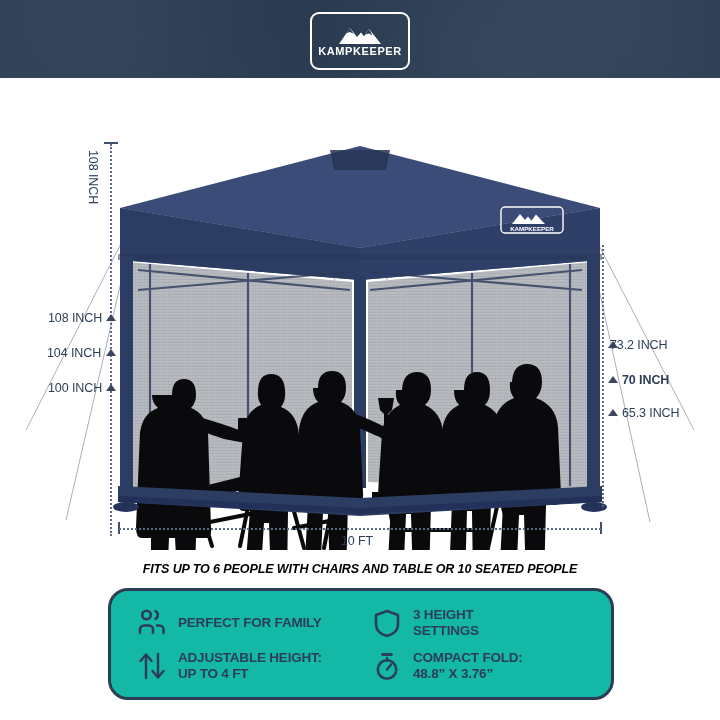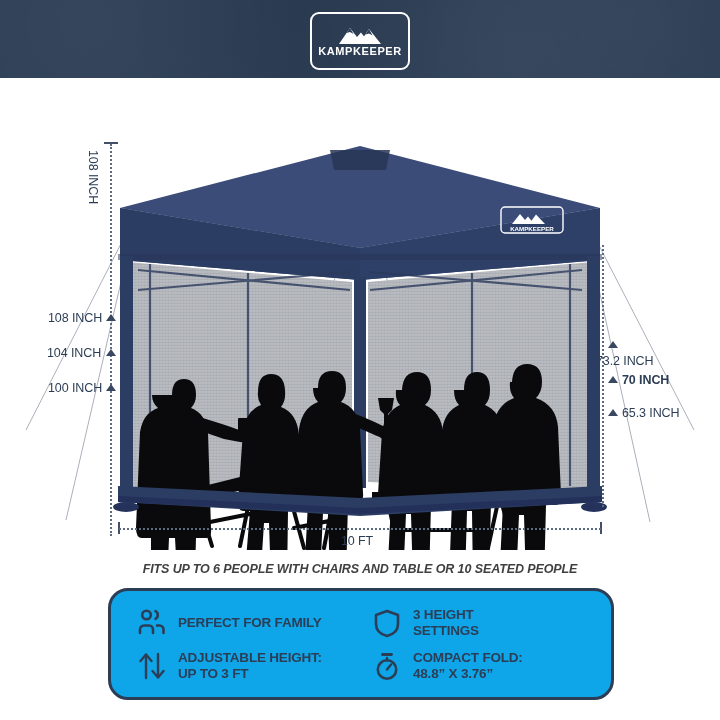--- a/index.html
+++ b/index.html
@@ -76,28 +76,28 @@
   }
   .tri{
     position:absolute;width:0;height:0;
   }
   .tri-up{
     border-left:5px solid transparent;border-right:5px solid transparent;
     border-bottom:7px solid #3a4760;
   }
   .caption{
     position:absolute;left:0;top:562px;width:720px;text-align:center;
-    color:#404040;font-size:12.5px;font-style:italic;font-weight:600;
+    color:#000000;font-size:12.5px;font-style:italic;font-weight:600;
     letter-spacing:-0.1px;
   }
 
   
   .features{
     position:absolute;left:108px;top:588px;width:506px;height:112px;
-    background:#0ea5e9;
+    background:#14b8a6;
     border:3px solid #2c3e55;border-radius:20px;
     box-sizing:border-box;
     display:grid;grid-template-columns:1fr 1fr;grid-template-rows:1fr 1fr;
     padding:10px 4px 10px 26px;
   }
   .feat{display:flex;align-items:center;gap:11px;}
   .feat-ico{width:30px;height:30px;flex:0 0 30px;display:block;}
   .feat-txt{
     color:#2c3e55;font-size:13.5px;font-weight:bold;line-height:1.18;
     letter-spacing:-0.2px;
@@ -239,21 +239,21 @@
 
     <div class="dim-label" style="left:47px;top:216px;">104 INCH</div>
     <div class="tri tri-up" style="left:106px;top:219px;"></div>
 
     <div class="dim-label" style="left:48px;top:251px;">100 INCH</div>
     <div class="tri tri-up" style="left:106px;top:254px;"></div>
 
     <div class="dim-line-v" style="left:602px;top:115px;height:262px;"></div>
 
     <div class="tri tri-up" style="left:608px;top:211px;"></div>
-    <div class="dim-label" style="left:596px;top:208px;margin-top:16px;">73.2 INCH</div>
+    <div class="dim-label" style="left:610px;top:208px;">73.2 INCH</div>
 
     <div class="tri tri-up" style="left:608px;top:246px;"></div>
     <div class="dim-label" style="left:622px;top:243px;font-weight:bold;">70 INCH</div>
 
     <div class="tri tri-up" style="left:608px;top:279px;"></div>
     <div class="dim-label" style="left:622px;top:276px;">65.3 INCH</div>
 
     <div class="dim-cap" style="left:118px;top:392px;width:2px;height:12px;"></div>
     <div class="dim-cap" style="left:600px;top:392px;width:2px;height:12px;"></div>
     <div class="dim-line-h" style="left:119px;top:398px;width:482px;"></div>
@@ -288,21 +288,21 @@
 
     <div class="feat">
       <svg class="feat-ico" viewBox="0 0 30 30">
         <path d="M9 27 V4" fill="none" stroke="#2c3e55" stroke-width="2.4" stroke-linecap="round"></path>
         <path d="M3.5 10 L9 3.5 L14.5 10" fill="none" stroke="#2c3e55" stroke-width="2.4" stroke-linecap="round" stroke-linejoin="round"></path>
         <path d="M21 3 V26" fill="none" stroke="#2c3e55" stroke-width="2.4" stroke-linecap="round"></path>
         <path d="M15.5 20 L21 26.5 L26.5 20" fill="none" stroke="#2c3e55" stroke-width="2.4" stroke-linecap="round" stroke-linejoin="round"></path>
       </svg>
       <div class="feat-txt">
         <span>ADJUSTABLE HEIGHT:</span>
-        <span>UP TO 3 FT</span>
+        <span>UP TO 4 FT</span>
       </div>
     </div>
 
     <div class="feat">
       <svg class="feat-ico" viewBox="0 0 30 30">
         <path d="M10.5 3.5 h9" fill="none" stroke="#2c3e55" stroke-width="2.8" stroke-linecap="round"></path>
         <circle cx="15" cy="18.5" r="9.2" fill="none" stroke="#2c3e55" stroke-width="2.6"></circle>
         <path d="M15 18.5 L19 13.5" fill="none" stroke="#2c3e55" stroke-width="2.4" stroke-linecap="round"></path>
         <path d="M15 9.3 V7" fill="none" stroke="#2c3e55" stroke-width="2.4" stroke-linecap="round"></path>
       </svg>

